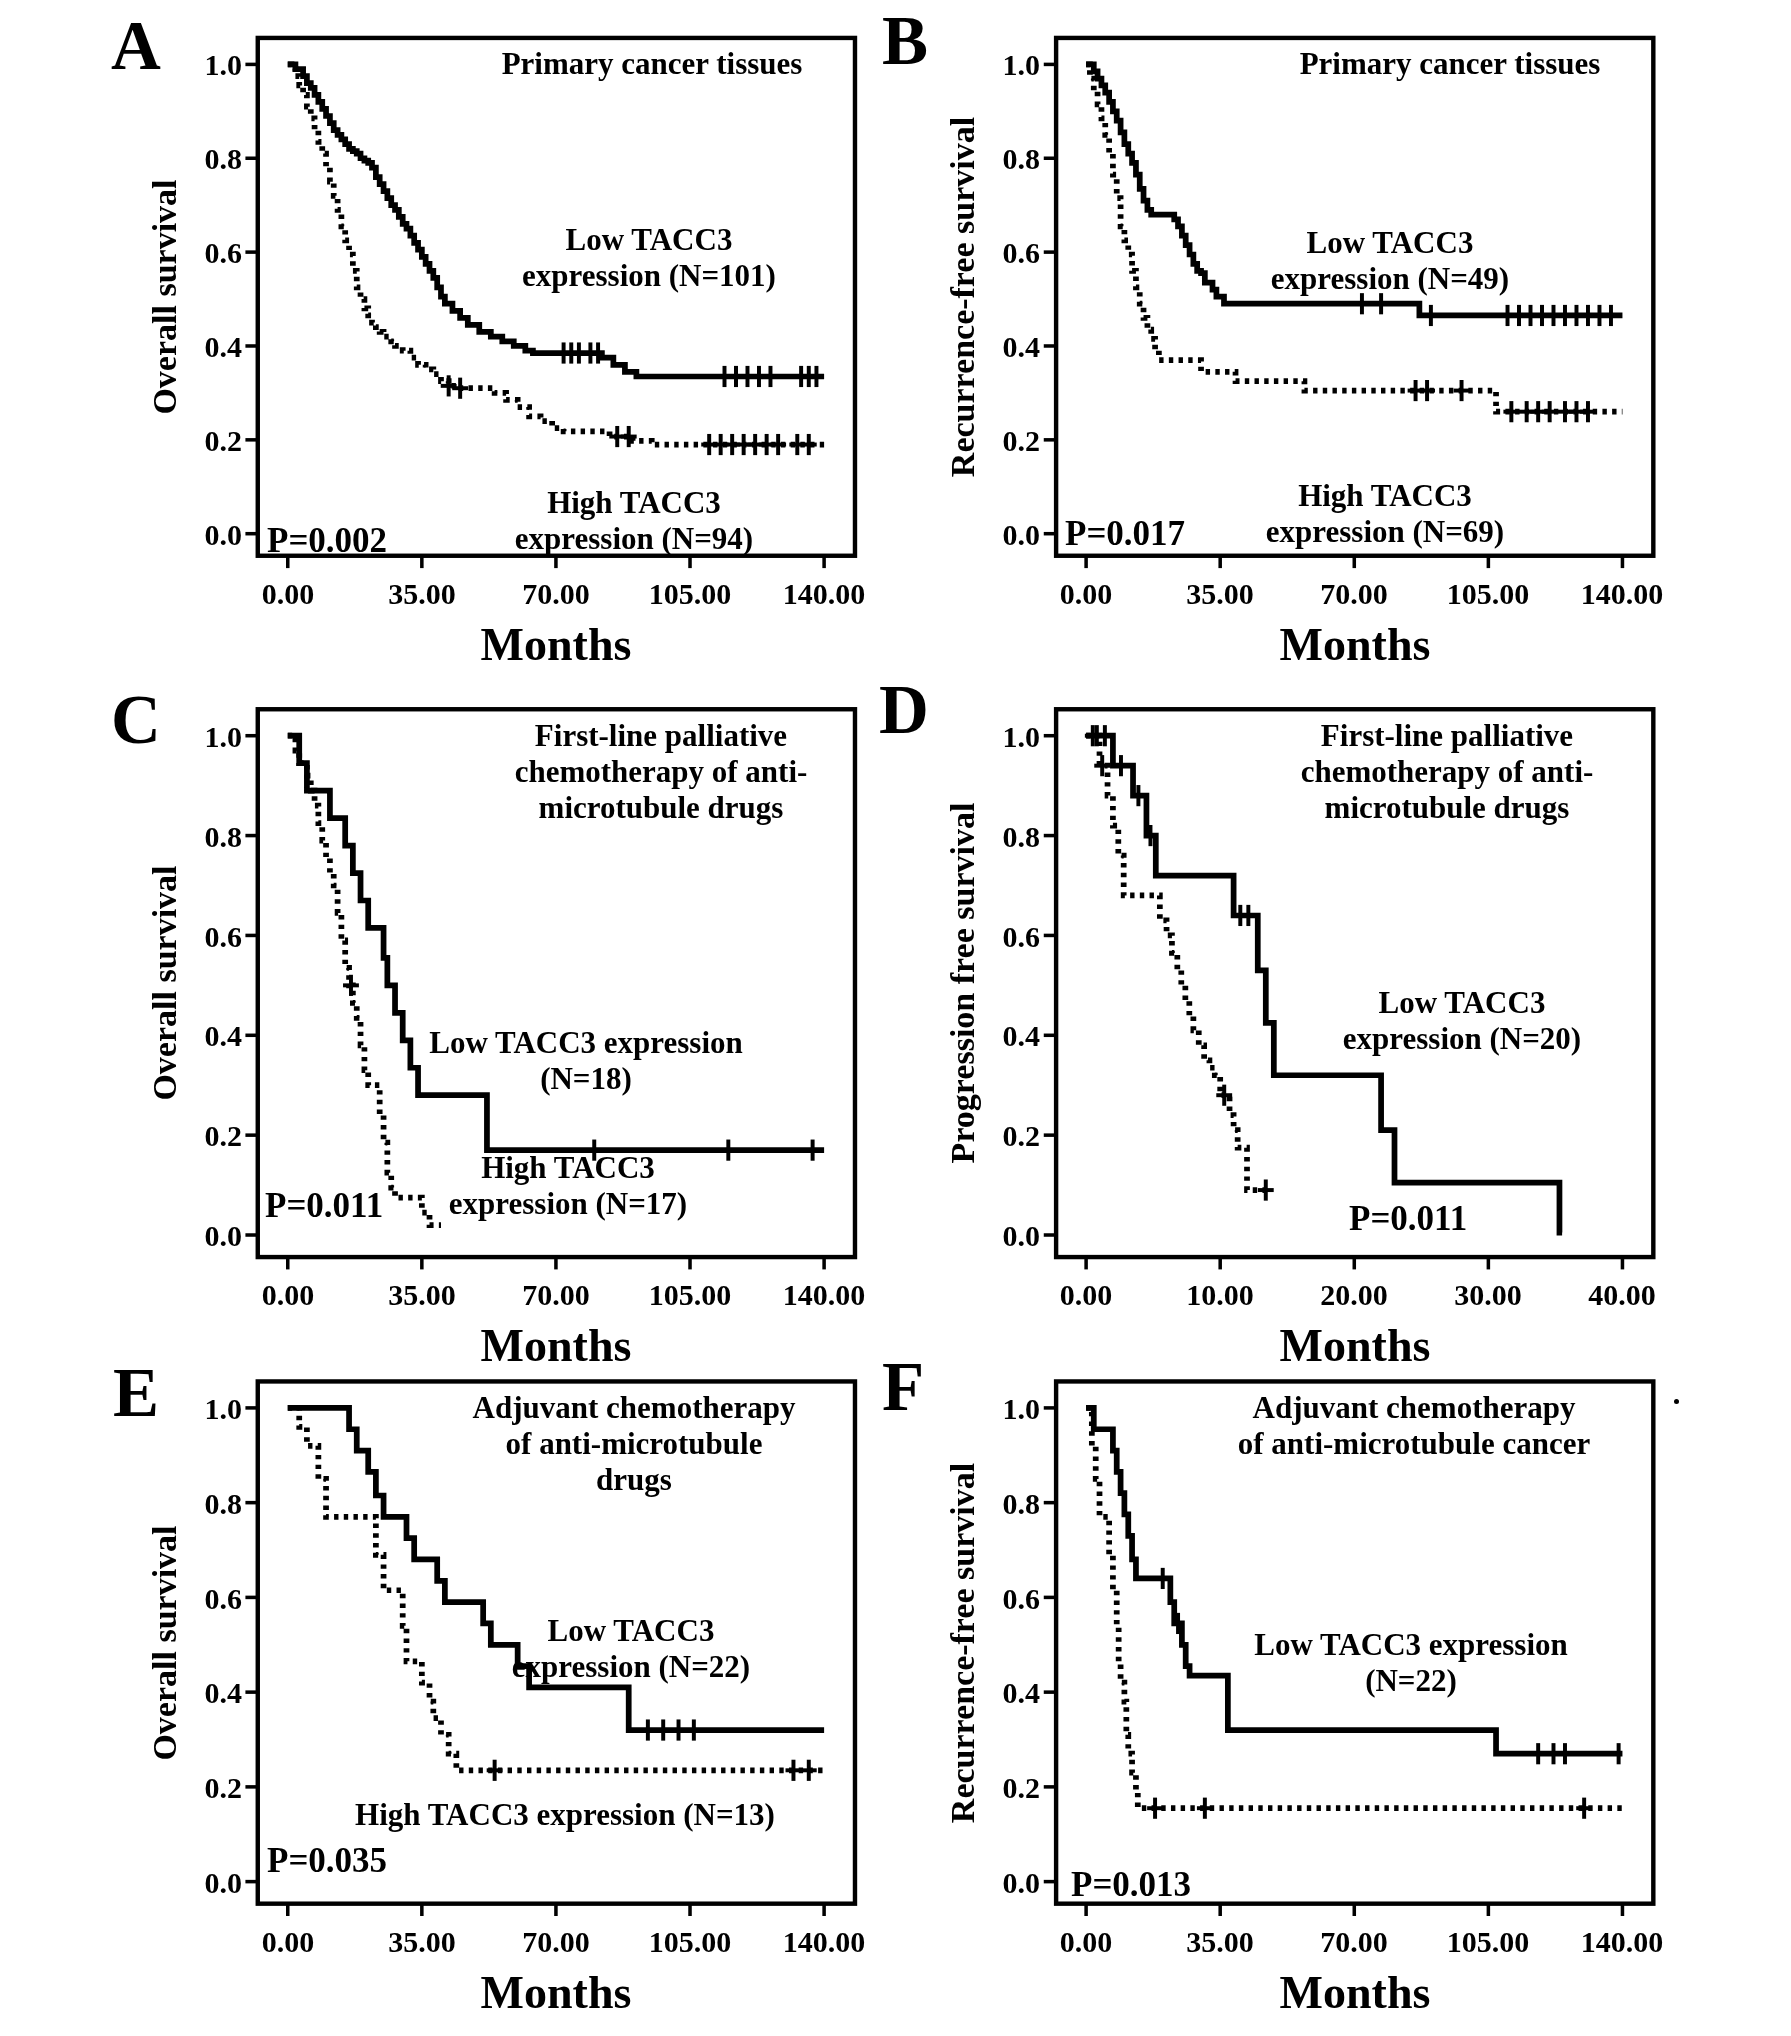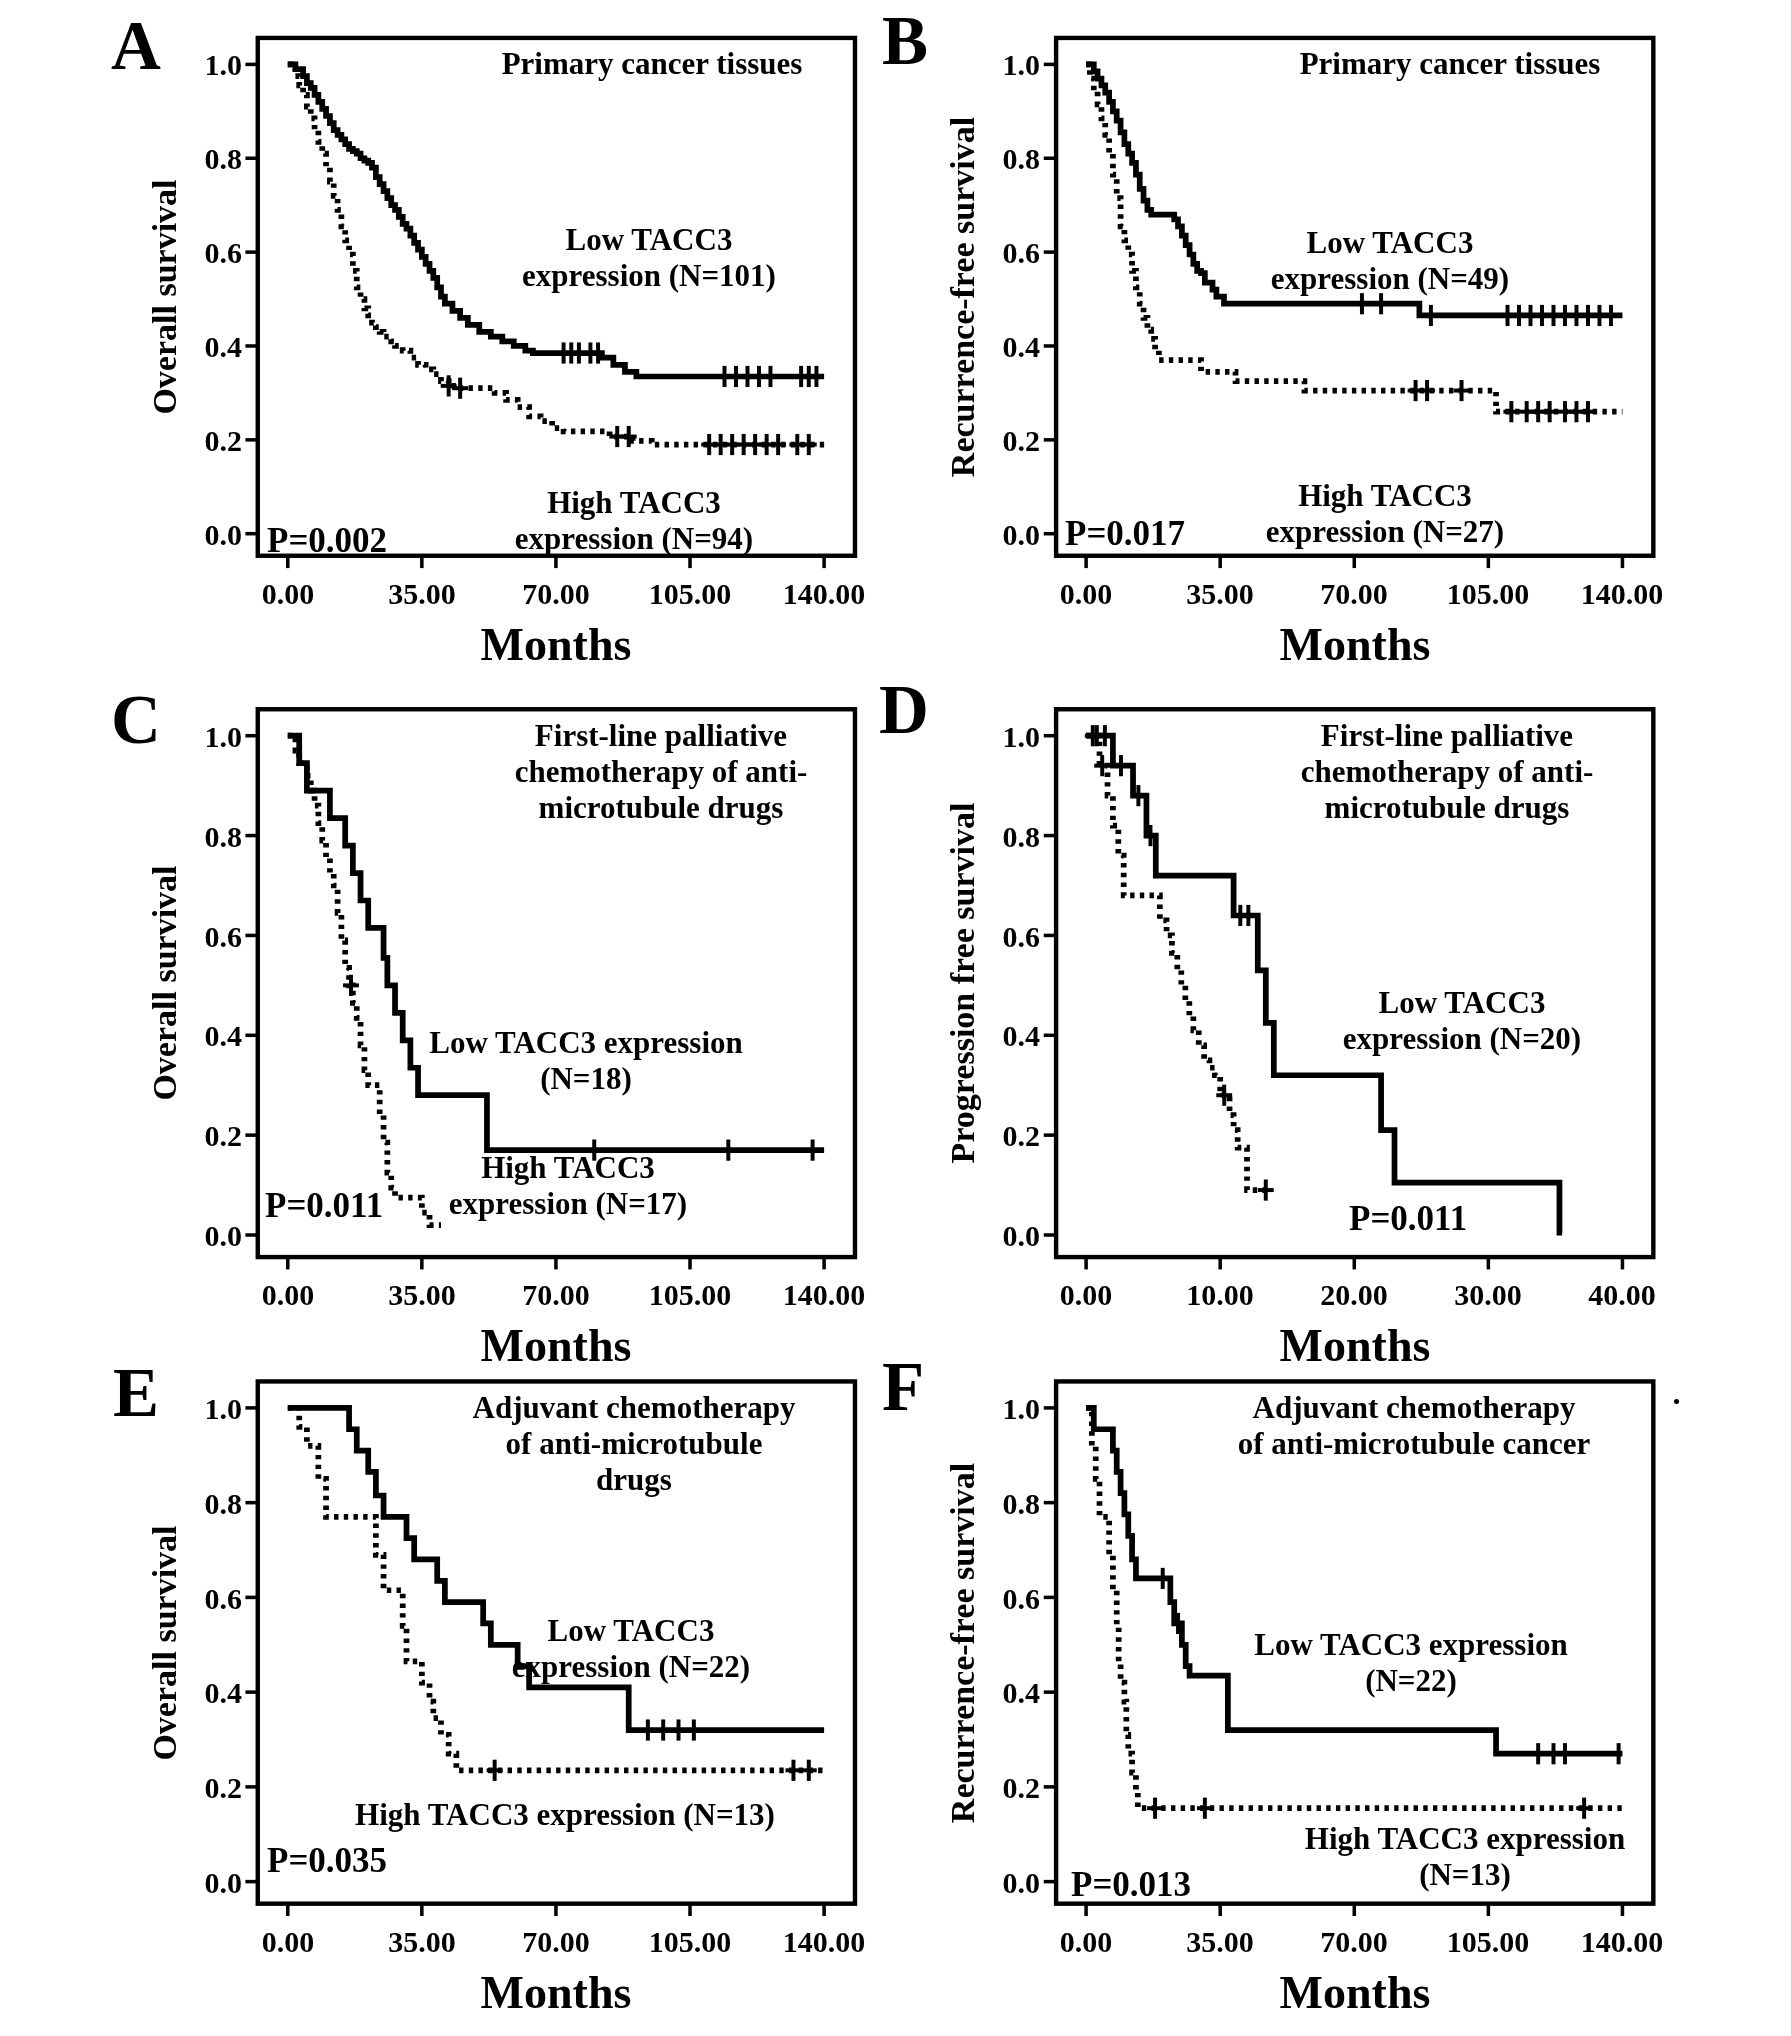--- a/index.html
+++ b/index.html
@@ -259,21 +259,21 @@
     <div class="x-tick-label" style="left: 1622px; top: 577px;">140.00</div>
     <div class="x-axis-title" style="left: 1355px; top: 618px;">Months</div>
     <div class="y-axis-title" style="left: 963px; top: 297px;">Recurrence-free survival</div>
     <div class="panel-letter" style="left: 882px; top: 7px;">B</div>
     <div class="anno-block" style="left: 1390px; top: 225px;">
       <div class="anno-line">Low TACC3</div>
       <div class="anno-line">expression (N=49)</div>
     </div>
     <div class="anno-block" style="left: 1385px; top: 478px;">
       <div class="anno-line">High TACC3</div>
-      <div class="anno-line">expression (N=27)</div>
+      <div class="anno-line">expression (N=69)</div>
     </div>
     <div class="anno-block" style="left: 1450px; top: 46px;">
       <div class="anno-line">Primary cancer tissues</div>
     </div>
     <div class="p-value" style="left: 1065px; top: 514px;">P=0.017</div>
     <div class="y-tick-label" style="left: 242px; top: 736px;">1.0</div>
     <div class="y-tick-label" style="left: 242px; top: 836px;">0.8</div>
     <div class="y-tick-label" style="left: 242px; top: 936px;">0.6</div>
     <div class="y-tick-label" style="left: 242px; top: 1035px;">0.4</div>
     <div class="y-tick-label" style="left: 242px; top: 1135px;">0.2</div>
@@ -362,24 +362,20 @@
     <div class="x-tick-label" style="left: 1354px; top: 1925px;">70.00</div>
     <div class="x-tick-label" style="left: 1488px; top: 1925px;">105.00</div>
     <div class="x-tick-label" style="left: 1622px; top: 1925px;">140.00</div>
     <div class="x-axis-title" style="left: 1355px; top: 1966px;">Months</div>
     <div class="y-axis-title" style="left: 963px; top: 1643px;">Recurrence-free survival</div>
     <div class="panel-letter" style="left: 882px; top: 1353px;">F</div>
     <div class="anno-block" style="left: 1411px; top: 1627px;">
       <div class="anno-line">Low TACC3 expression</div>
       <div class="anno-line">(N=22)</div>
     </div>
-    <div class="anno-block" style="left: 1465px; top: 1821px;">
-      <div class="anno-line">High TACC3 expression</div>
-      <div class="anno-line">(N=13)</div>
-    </div>
     <div class="anno-block" style="left: 1414px; top: 1390px;">
       <div class="anno-line">Adjuvant chemotherapy</div>
       <div class="anno-line">of anti-microtubule cancer</div>
     </div>
     <div class="p-value" style="left: 1063px; top: 1865px; margin-left: 8px;">P=0.013</div>
     <div class="stray-dot" style="left: 1674px; top: 1399px;"></div>
   </div>
 
 
 </body></html>

